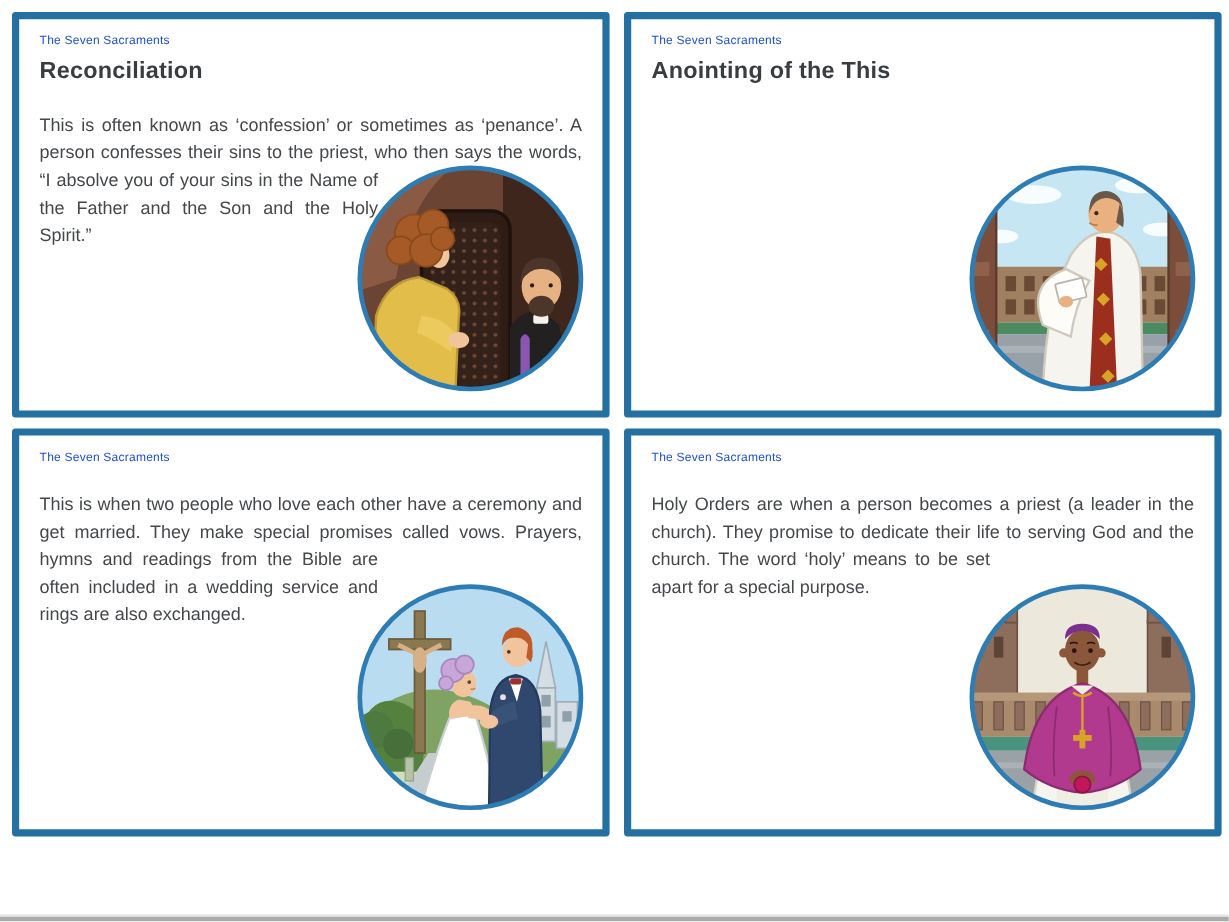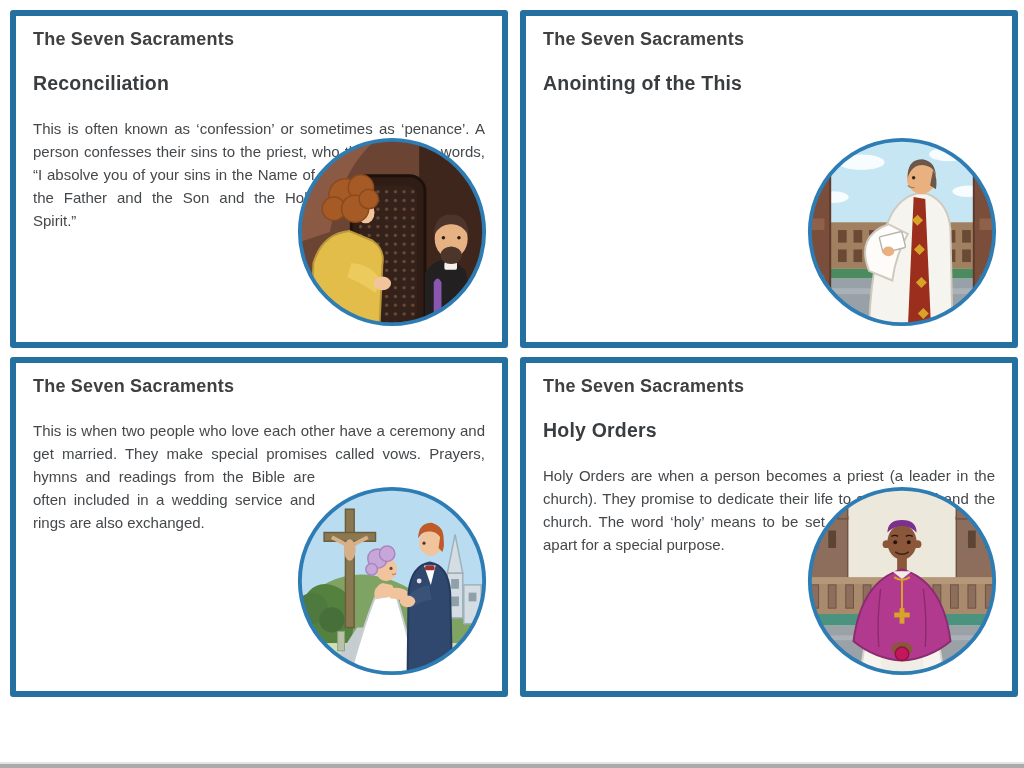--- a/index.html
+++ b/index.html
@@ -17,24 +17,24 @@
   }
   #card-reconciliation{left:10px;top:10px;width:498px;height:338px;}
   #card-anointing{left:520px;top:10px;width:498px;height:338px;}
   #card-marriage{left:10px;top:357px;width:498px;height:340px;}
   #card-holy-orders{left:520px;top:357px;width:498px;height:340px;}
   .card-inner{
     position:relative;height:100%;box-sizing:border-box;
     padding:13px 17px 12px 17px;
   }
   .card-header{
-    font-size:18px;font-weight:700;color:#404040;letter-spacing:.2px;
+    font-size:10px;font-weight:400;color:#1d4ed8;letter-spacing:.2px;
   }
   .card-title{
-    margin-top:22px;font-size:19.5px;font-weight:700;color:#3a3d40;letter-spacing:.2px;
+    margin-top:8px;font-size:19.5px;font-weight:700;color:#3a3d40;letter-spacing:.2px;
   }
   .card-body{
     margin-top:22px;font-size:15px;line-height:23px;color:#45484b;
     text-align:justify;
   }
   .wrap-spacer{
     float:right;width:170px;height:190px;
     shape-outside:inset(47px 0 0 0);
   }
   .illustration{
@@ -247,21 +247,20 @@
         </g>
         <circle cx="100" cy="100" r="95" fill="none" stroke="#2e7cb4" stroke-width="4"></circle>
       </svg>
     </div>
   </div>
 </div>
 
 <div class="card" id="card-holy-orders">
   <div class="card-inner">
     <div class="card-header">The Seven Sacraments</div>
-    <div class="card-title">Holy Orders</div>
     <div class="card-body">
       <span class="wrap-spacer"></span>
       <span>Holy Orders are when a person becomes a priest (a leader in the church). They promise to dedicate their life to serving God and the church. The word ‘holy’ means to be set apart for a special purpose.</span>
     </div>
     <div class="illustration">
       <svg viewBox="0 0 200 200" width="194" height="194">
         <defs>
             <clipPath id="c4">
               <circle cx="100" cy="100" r="95"></circle>
             </clipPath>

